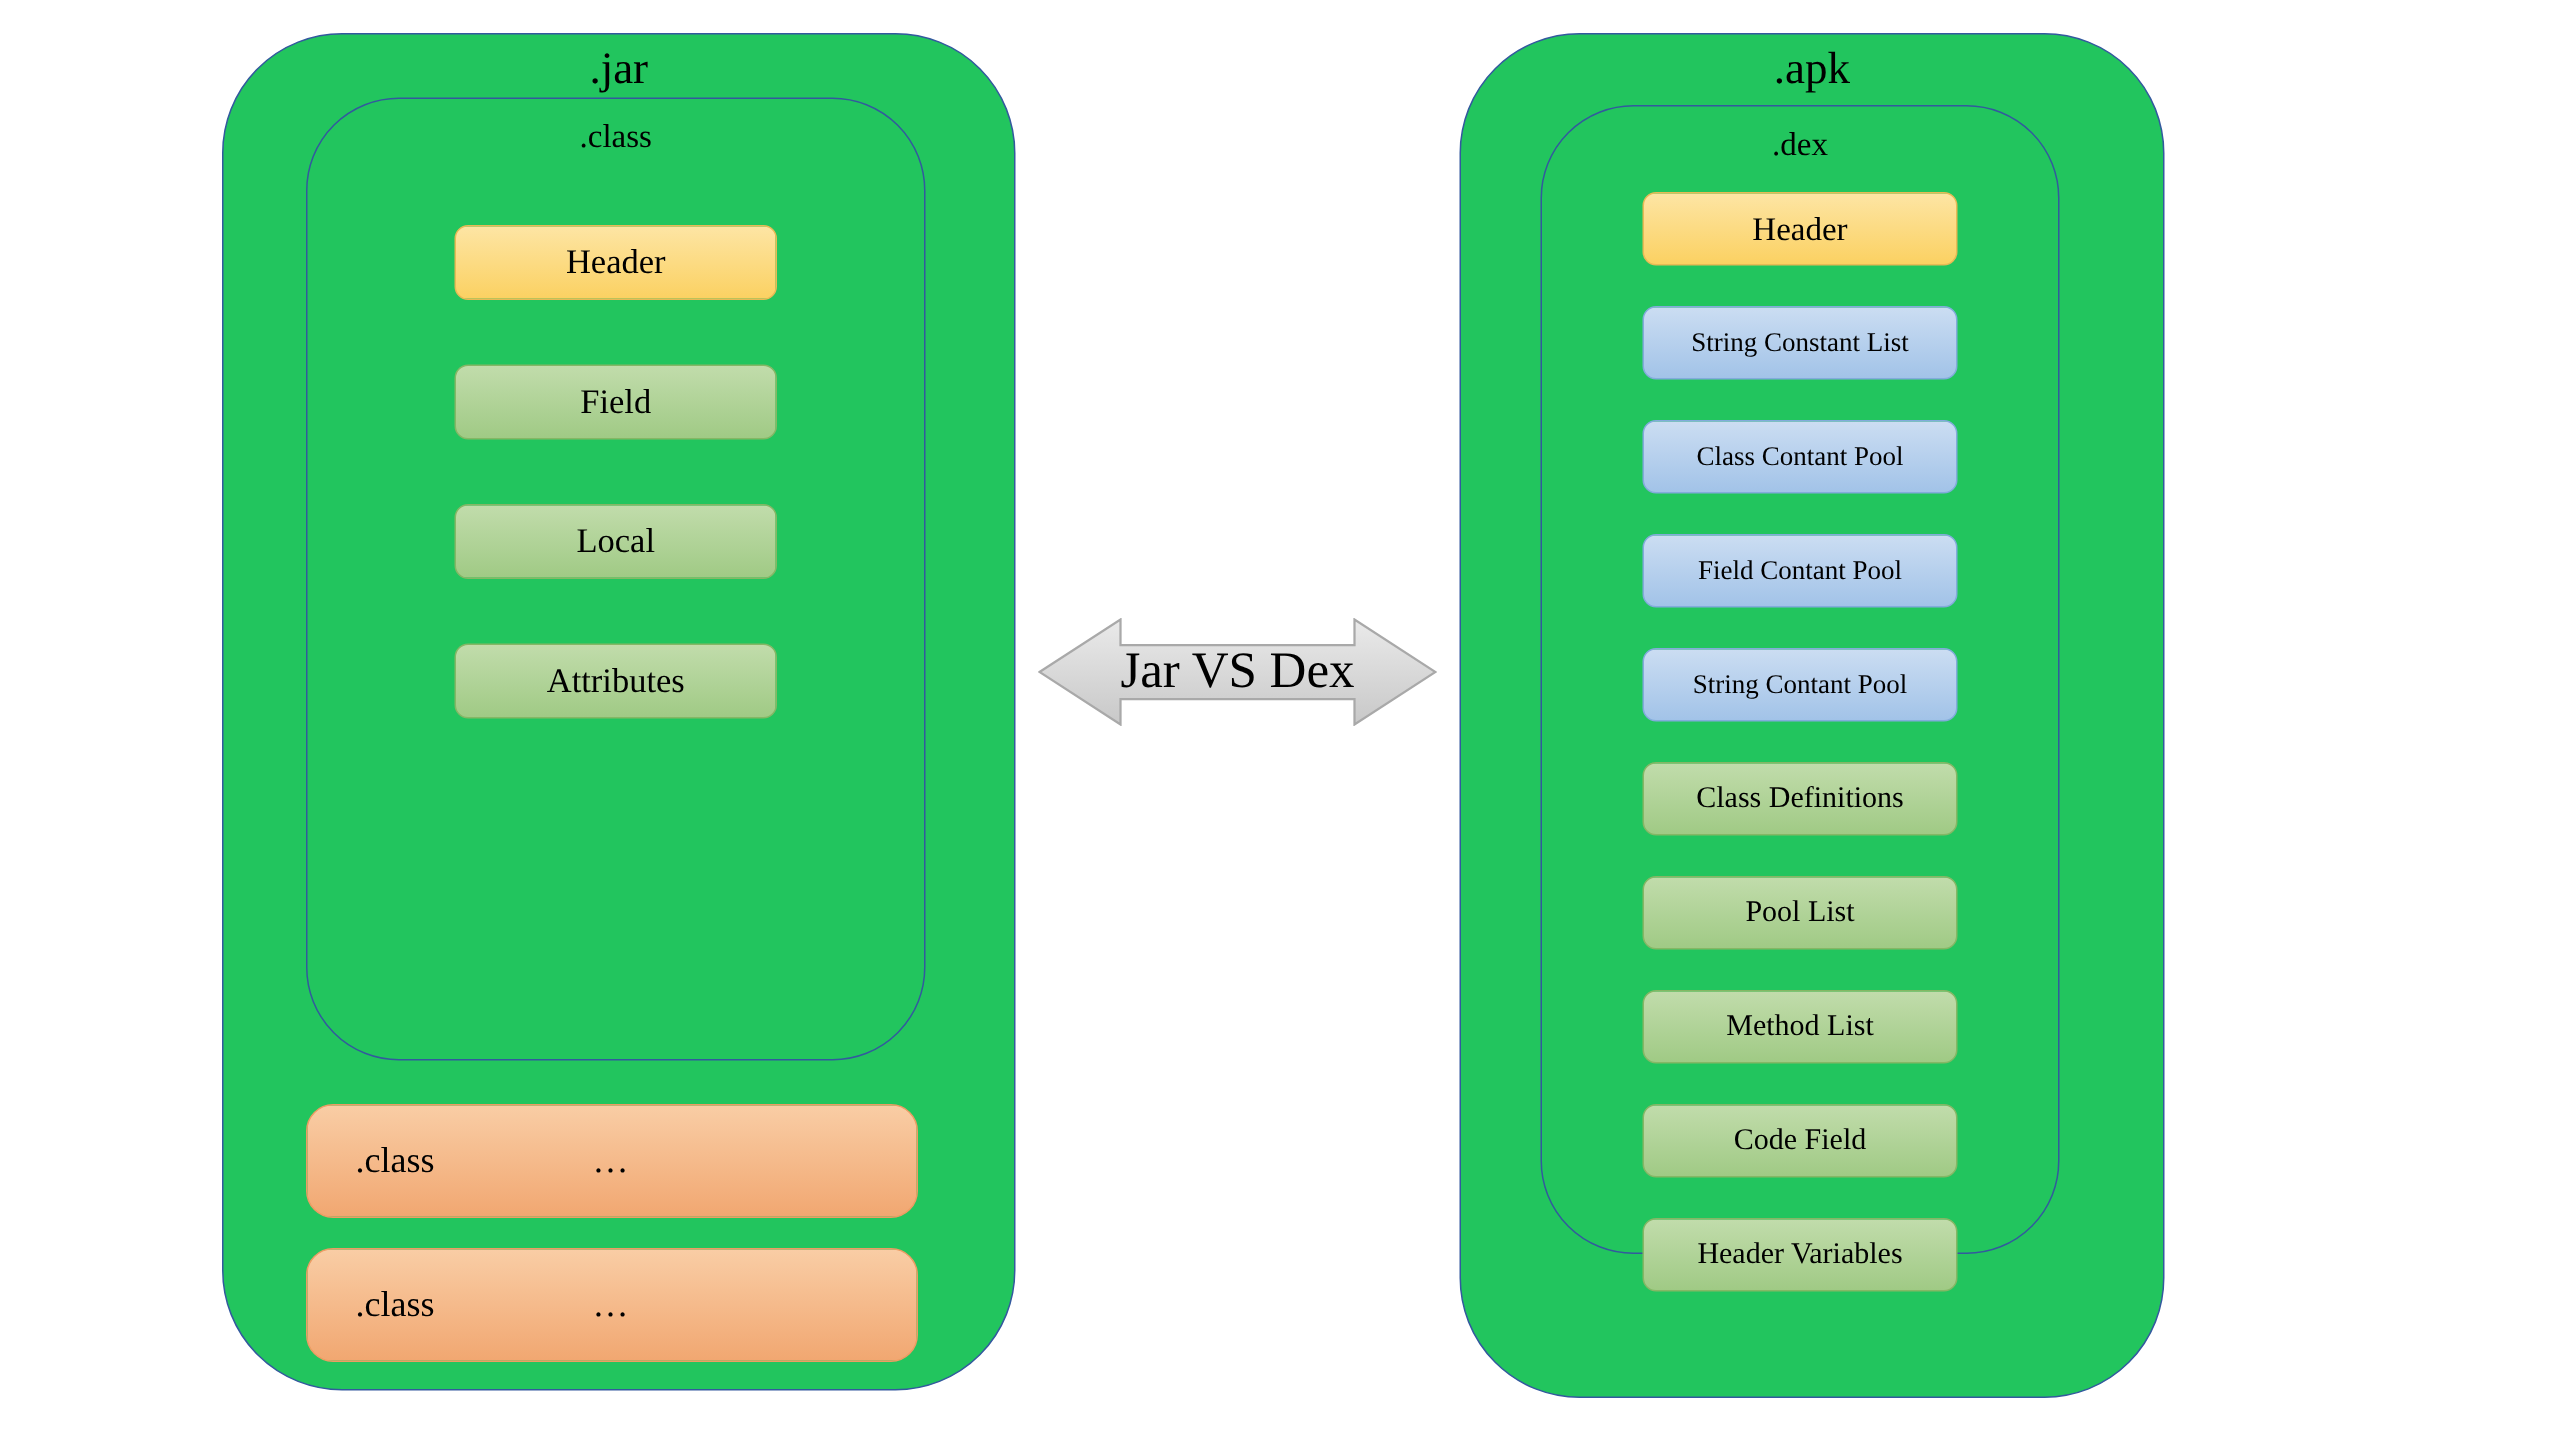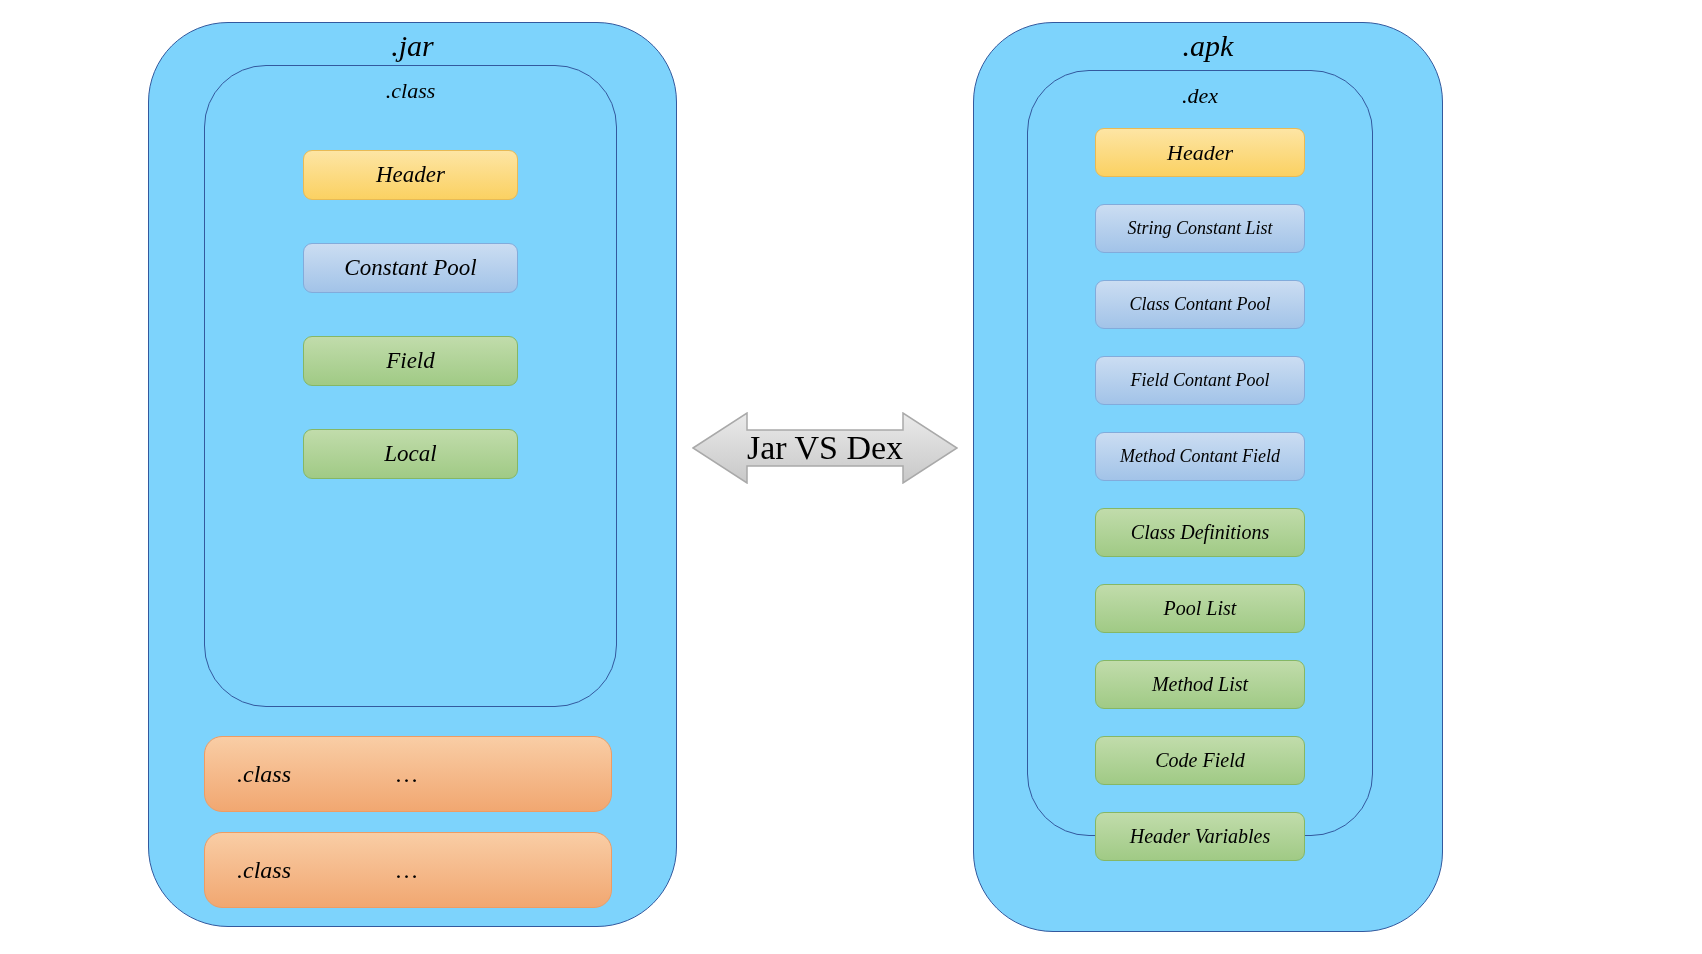--- a/index.html
+++ b/index.html
@@ -2,22 +2,22 @@
 <html style="--container-line: #33599E; --text: #000000; --yellow-top: #FDE5A4; --yellow-bottom: #FBD162; --yellow-border: #E8BA55; --blue-top: #CBDDF2; --blue-bottom: #A2C3E8; --blue-border: #82ABDB; --green-top: #C1DCAB; --green-bottom: #A0CA85; --green-border: #85B765; --salmon-top: #F9CDA5; --salmon-bottom: #F1A771; --salmon-border: #EE9C63; --arrow-top: #EAEAEA; --arrow-bottom: #C8C8C8; --arrow-border: #A9A9A9;"><head>
 <meta charset="utf-8">
 <style>
   html,body{margin:0;padding:0;background:#ffffff;}
   .canvas{
     position:relative;width:1702px;height:954px;background:#fff;
     font-family:"Liberation Serif","DejaVu Serif",serif;color:var(--text,#000);
     overflow:hidden;
   }
   .outer-container{
-    position:absolute;box-sizing:border-box;background:#7dd3fc;
-    border:1.5px solid var(--container-line,#33599E);border-radius:80px;font-style:italic;
+    position:absolute;box-sizing:border-box;background:#22c55e;
+    border:1.5px solid var(--container-line,#33599E);border-radius:80px;
   }
   .jar{left:148px;top:22px;width:529px;height:905px;}
   .apk{left:973px;top:22px;width:470px;height:910px;}
   .outer-title{
     position:absolute;top:6px;left:0;right:0;text-align:center;
     font-size:30px;line-height:1.1;
   }
   .inner-container{
     position:absolute;box-sizing:border-box;
     border:1.5px solid var(--container-line,#33599E);border-radius:62px;
@@ -82,23 +82,23 @@
 <body>
 
 <div class="canvas">
 
   <div class="outer-container jar">
     <div class="outer-title">.jar</div>
     <div class="inner-container">
       <div class="inner-title">.class</div>
       <div class="box-column">
           <div class="box yellow">Header</div>
-          <div class="box blue">Constant Pool</div>
           <div class="box green">Field</div>
           <div class="box green">Local</div>
+          <div class="box green">Attributes</div>
         </div>
     </div>
     <div class="extra-column">
         <div class="extra-box">
           <span class="extra-label">.class</span>
           <span class="extra-dots">…</span>
         </div>
         <div class="extra-box">
           <span class="extra-label">.class</span>
           <span class="extra-dots">…</span>
@@ -121,21 +121,21 @@
 
   <div class="outer-container apk">
     <div class="outer-title">.apk</div>
     <div class="inner-container">
       <div class="inner-title">.dex</div>
       <div class="box-column">
           <div class="box yellow">Header</div>
           <div class="box blue">String Constant List</div>
           <div class="box blue">Class Contant Pool</div>
           <div class="box blue">Field Contant Pool</div>
-          <div class="box blue">Method Contant Field</div>
+          <div class="box blue">String Contant Pool</div>
           <div class="box green">Class Definitions</div>
           <div class="box green">Pool List</div>
           <div class="box green">Method List</div>
           <div class="box green">Code Field</div>
           <div class="box green">Header Variables</div>
         </div>
     </div>
   </div>
 
 </div>

